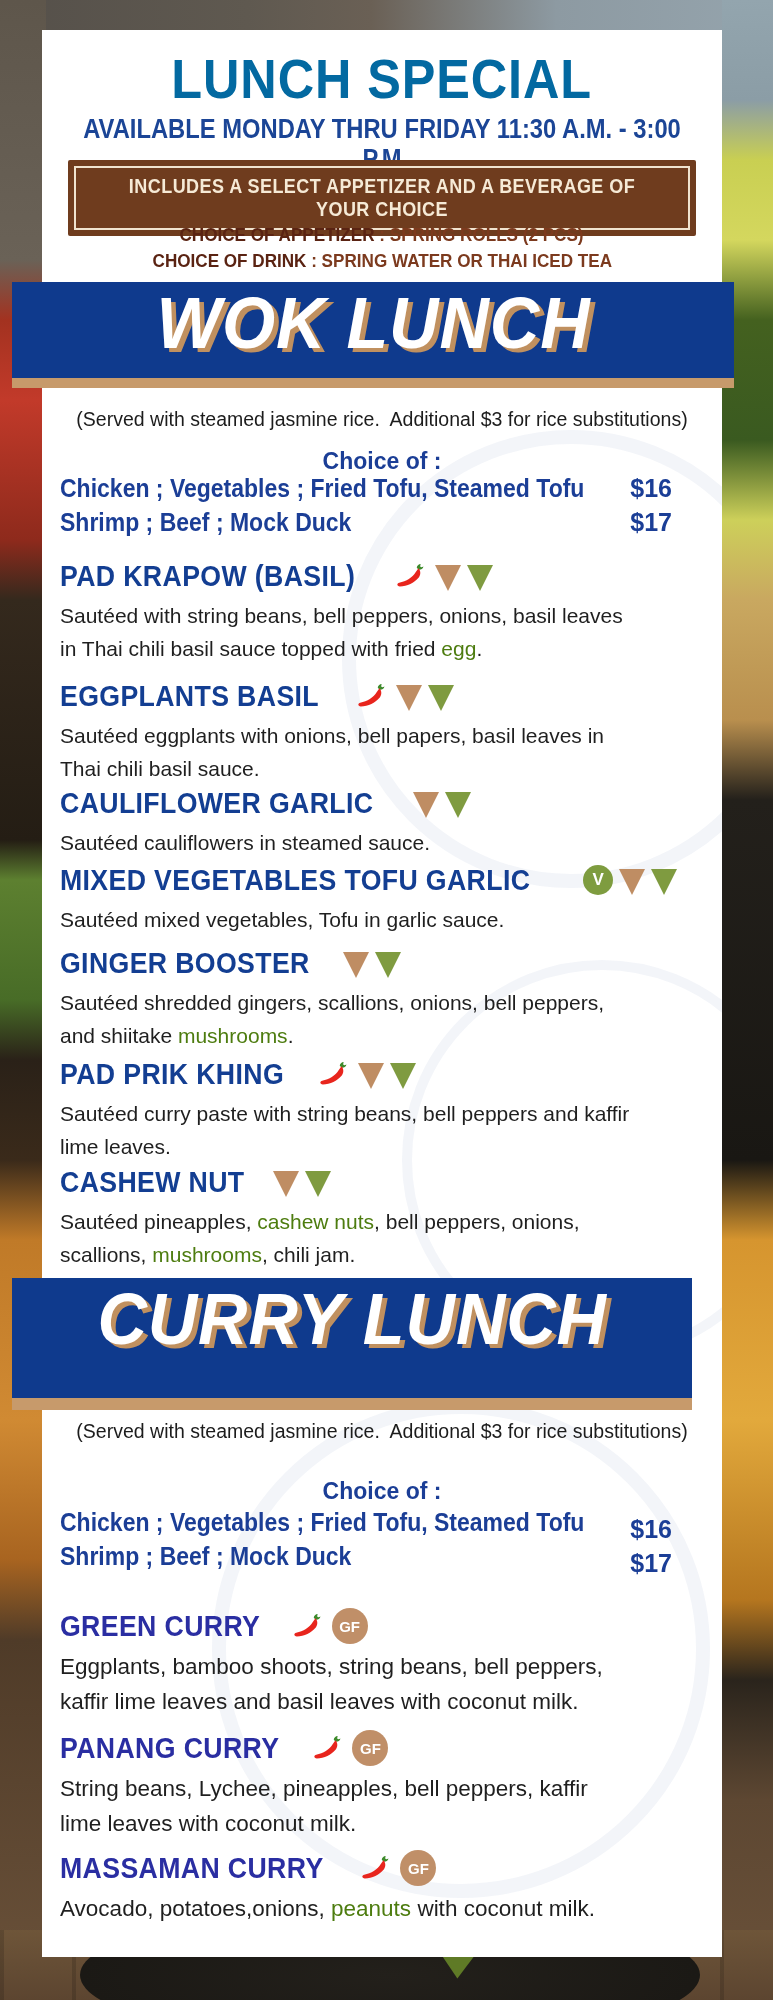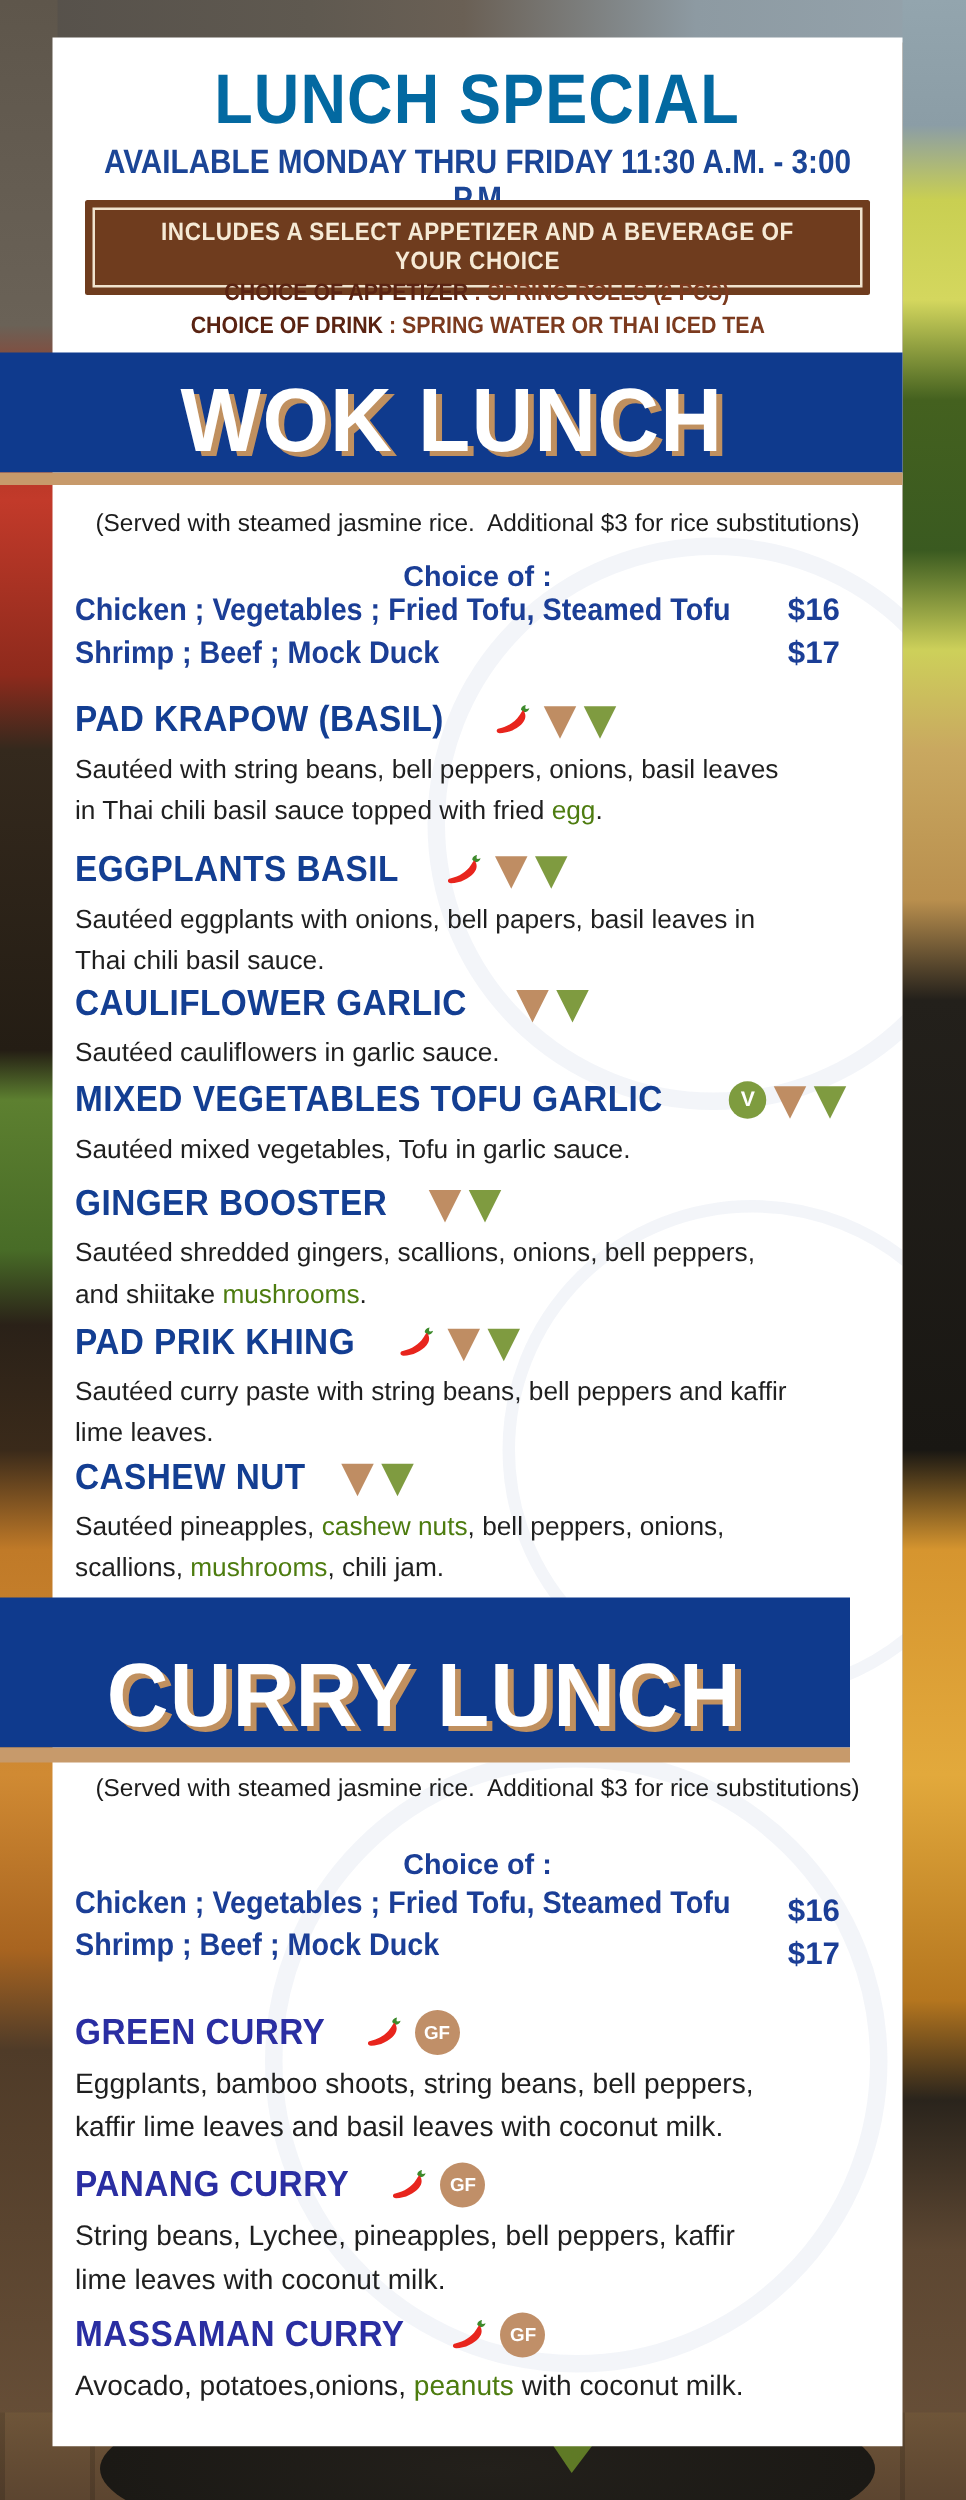--- a/index.html
+++ b/index.html
@@ -58,22 +58,22 @@
   #includes-box{top:130px;left:26px;right:26px;background:#6f3c1e;padding:6px;border-radius:2px;}
   #includes-inner{border:2px solid #f0e3cf;padding:7px 6px;text-align:center;}
   #includes-inner span{font-size:20px;font-weight:700;color:#f6ead6;letter-spacing:.5px;}
   .meta-line{font-size:19px;line-height:26px;font-weight:700;}
   .meta-label{color:#5a2312;font-weight:800;}
   .meta-value{color:#7c3a1e;}
   #meta-appetizer{top:192px;}
   #meta-drink{top:218px;}
 
   
-  .banner{position:absolute;left:0;background:#0f3a8d;z-index:3;
-          display:flex;align-items:flex-end;justify-content:center;}
+  .banner{position:absolute;left:12px;background:#0f3a8d;z-index:3;
+          display:flex;align-items:flex-start;justify-content:center;font-style:italic;}
   .banner-strip{position:absolute;left:0;right:0;background:#c79a6b;}
   #banner-wok{top:282px;width:722px;height:96px;}
   #banner-wok .banner-strip{bottom:-10px;height:10px;}
   #banner-curry{top:1278px;width:680px;height:120px;}
   #banner-curry .banner-strip{bottom:-12px;height:12px;}
   .banner-text{font-size:72px;font-weight:700;color:#ffffff;letter-spacing:1px;
                text-shadow:5px 4px 0 #c0905f;transform:scaleX(.95);white-space:nowrap;}
 
   
   .served-note{font-size:19.5px;color:#1c1c1c;white-space:pre-wrap;}
@@ -200,21 +200,21 @@
 Thai chili basil sauce.</span></div>
     </div>
     <div class="item wok-item" style="top:755px">
       <div class="item-title-row">
           <span class="item-title sqz-l">CAULIFLOWER GARLIC</span>
           <span class="item-icons">
             <span class="tri"></span>
             <span class="tri tri-green"></span>
           </span>
         </div>
-      <div class="item-desc"><span>Sautéed cauliflowers in garlic sauce.</span></div>
+      <div class="item-desc"><span>Sautéed cauliflowers in steamed sauce.</span></div>
     </div>
     <div class="item wok-item" style="top:832px">
       <div class="item-title-row">
           <span class="item-title sqz-l">MIXED VEGETABLES TOFU GARLIC</span>
           <span class="item-icons">
             <span class="badge badge-v">V</span>
             <span class="tri"></span>
             <span class="tri tri-green"></span>
           </span>
         </div>

